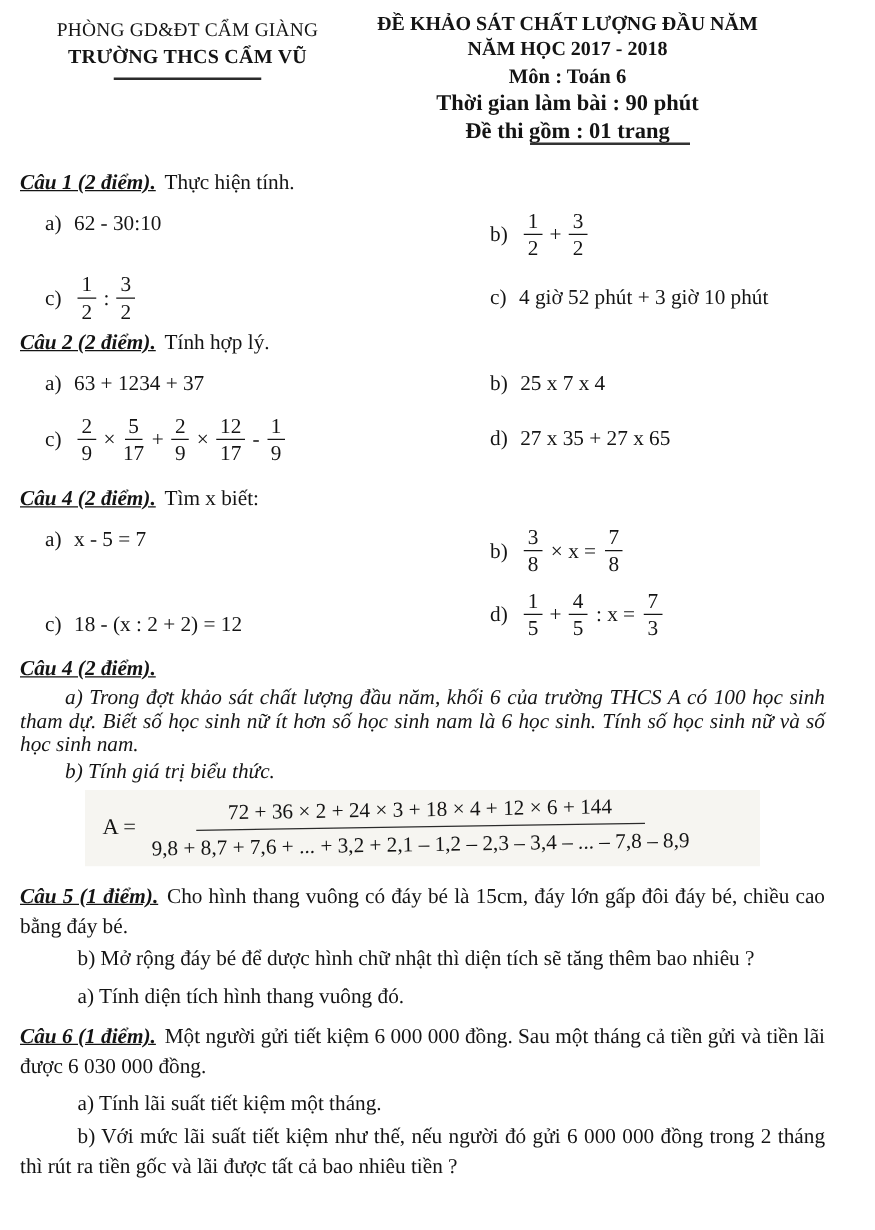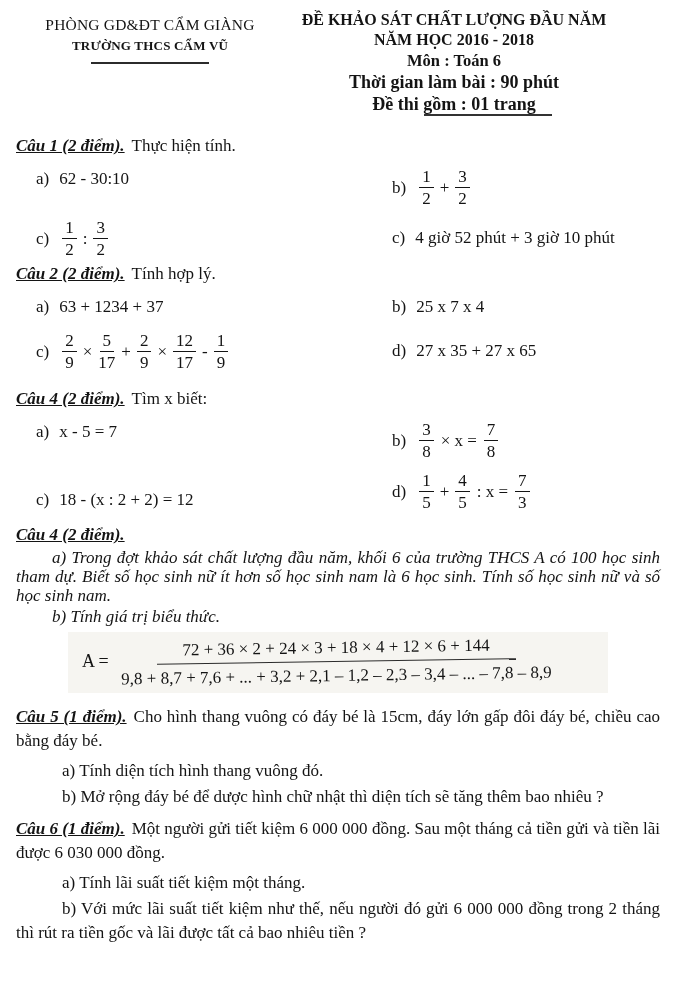--- a/index.html
+++ b/index.html
@@ -10,21 +10,21 @@
     font-family:"Liberation Serif", serif;
     font-size:17px;
     overflow:hidden;
   }
   .page { padding:10px 28px 0 16px; box-sizing:border-box; width:688px; height:984px; }
 
   
   .header { display:flex; }
   .h-left { width:268px; text-align:center; padding-top:4px; }
   .h-left .hl1 { font-size:15.5px; line-height:21px; letter-spacing:.2px; }
-  .h-left .hl2 { font-size:13px; line-height:21px; font-weight:bold; letter-spacing:.2px; }
+  .h-left .hl2 { font-size:16px; line-height:21px; font-weight:bold; letter-spacing:.2px; }
   .h-rule { width:118px; border-bottom:2px solid #2b2b2b; margin:6px auto 0; height:0; }
   .h-right { width:340px; text-align:center; }
   .h-right .hr-b  { font-weight:bold; font-size:16px; line-height:20px; }
   .h-right .hr-b3 { font-weight:bold; font-size:16.5px; line-height:21px; }
   .h-right .hr-bi { font-weight:bold; font-size:18px; line-height:22px; }
   .l5wrap { position:relative; display:inline-block; }
   .h-rule2 { position:absolute; left:52px; top:21px; width:128px; height:0; border-bottom:2px solid #333; }
 
   
   .qhead { line-height:22px; }
@@ -82,21 +82,21 @@
 <div class="page">
 
   <div class="header">
     <div class="h-left">
       <div class="hl1">PHÒNG GD&amp;ĐT CẨM GIÀNG</div>
       <div class="hl2">TRƯỜNG THCS CẨM VŨ</div>
       <div class="h-rule"></div>
     </div>
     <div class="h-right">
       <div class="hr-b">ĐỀ KHẢO SÁT CHẤT LƯỢNG ĐẦU NĂM</div>
-      <div class="hr-b">NĂM HỌC 2016 - 2018</div>
+      <div class="hr-b">NĂM HỌC 2017 - 2018</div>
       <div class="hr-b3">Môn : Toán 6</div>
       <div class="hr-bi">Thời gian làm bài : 90 phút</div>
       <div class="hr-bi">
         <span class="l5wrap">
           <span>Đề thi gồm : 01 trang</span>
           <span class="h-rule2"></span>
         </span>
       </div>
     </div>
   </div>
@@ -259,22 +259,22 @@
     <span class="f-lhs">A =</span>
     <span class="bigfrac">
       <span class="bfn">72 + 36 × 2 + 24 × 3 + 18 × 4 + 12 × 6 + 144</span>
       <span class="bfd">9,8 + 8,7 + 7,6 + ... + 3,2 + 2,1 – 1,2 – 2,3 – 3,4 – ... – 7,8 – 8,9</span>
     </span>
   </div>
 
   <p class="para-lh24 mt-q5p">
     <span class="qtitle">Câu 5 (1 điểm).</span><span>Cho hình thang vuông có đáy bé là 15cm, đáy lớn gấp đôi đáy bé, chiều cao bằng đáy bé.</span>
   </p>
+  <div class="subitem mt-q5b">b) Mở rộng đáy bé để dược hình chữ nhật thì diện tích sẽ tăng thêm bao nhiêu ?</div>
   <div class="subitem mt-q5a">a) Tính diện tích hình thang vuông đó.</div>
-  <div class="subitem mt-q5b">b) Mở rộng đáy bé để dược hình chữ nhật thì diện tích sẽ tăng thêm bao nhiêu ?</div>
 
   <p class="para-lh24 mt-q6p">
     <span class="qtitle">Câu 6 (1 điểm).</span><span>Một người gửi tiết kiệm 6 000 000 đồng. Sau một tháng cả tiền gửi và tiền lãi được 6 030 000 đồng.</span>
   </p>
   <div class="subitem mt-q6a">a) Tính lãi suất tiết kiệm một tháng.</div>
   <p class="para-lh24 ind46 mt-q6b">b) Với mức lãi suất tiết kiệm như thế, nếu người đó gửi 6 000 000 đồng trong 2 tháng thì rút ra tiền gốc và lãi được tất cả bao nhiêu tiền ?</p>
 
 </div>
 
 </body></html>

